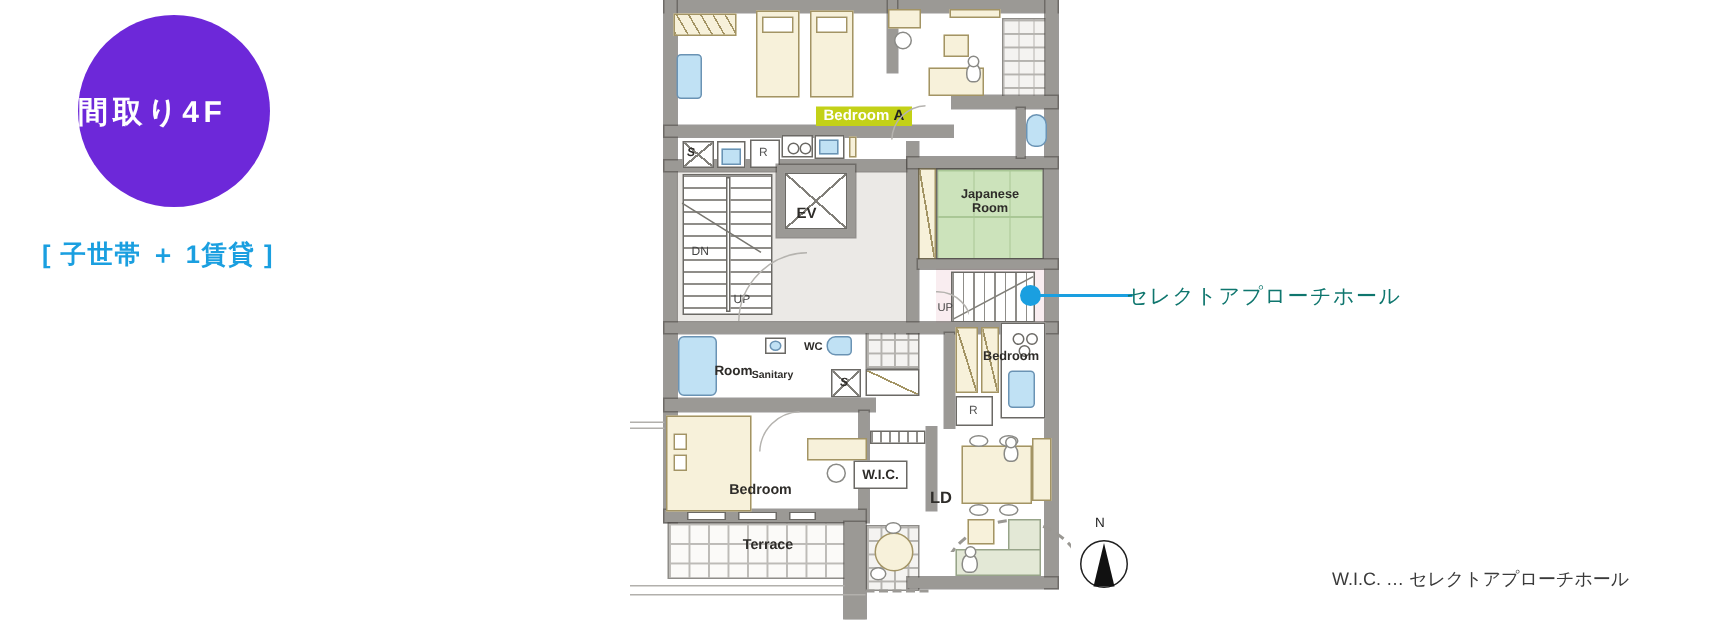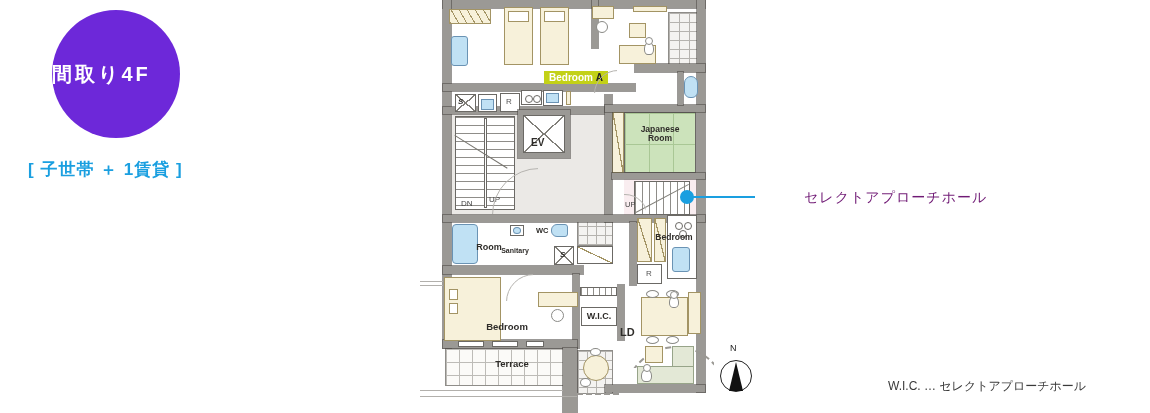--- a/index.html
+++ b/index.html
@@ -131,21 +131,21 @@
     <span class="burner" style="left:3px;top:4px;"></span>
       <span class="burner" style="left:11px;top:4px;"></span>
   </div>
   <div class="abs box" style="left:543px;top:90px;width:20px;height:16px;"></div>
   <div class="abs bluefix" style="left:546px;top:93px;width:13px;height:10px;"></div>
   <div class="abs cream" style="left:566px;top:91px;width:5px;height:14px;"></div>
 
   <div class="abs treads" style="left:455px;top:116px;width:60px;height:94px;"></div>
   <div class="abs box" style="left:484px;top:118px;width:3px;height:90px;"></div>
   <div class="abs" style="left:455px;top:135px;width:62px;height:1px;background:#77756f;transform:rotate(32deg);transform-origin:left top;"></div>
-  <div class="abs lbl" style="left:461px;top:164px;font-size:8px;font-weight:normal;color:#444;margin-top:36px;">DN</div>
+  <div class="abs lbl" style="left:461px;top:164px;font-size:8px;font-weight:normal;color:#444;">DN</div>
   <div class="abs lbl" style="left:489px;top:196px;font-size:8px;font-weight:normal;color:#444;">UP</div>
   <div class="abs" style="left:518px;top:110px;width:52px;height:48px;background:#9b9995;box-shadow:0 0 0 1px rgba(72,70,66,.55);">
     <div class="abs box xdiag" style="left:5px;top:5px;width:42px;height:38px;"></div>
     <div class="abs lbl" style="left:13px;top:28px;font-size:10px;text-align:center;">EV</div>
   </div>
 
   <div class="abs lbl" style="left:624px;top:125px;width:72px;font-size:8.5px;">
     <div>Japanese</div>
     <div>Room</div>
   </div>
@@ -175,21 +175,21 @@
   <div class="abs bluefix" style="left:672px;top:247px;width:18px;height:25px;border-radius:3px;"></div>
   <div class="abs lbl" style="left:645px;top:233px;width:58px;font-size:8.5px;z-index:5;">Bedroom</div>
 
   <div class="abs cream" style="left:444px;top:277px;width:57px;height:64px;"></div>
   <div class="abs box" style="left:449px;top:289px;width:9px;height:11px;border-color:#a39464;"></div>
   <div class="abs box" style="left:449px;top:303px;width:9px;height:11px;border-color:#a39464;"></div>
   <div class="abs lbl" style="left:472px;top:302px;width:70px;font-size:9.5px;z-index:5;margin-top:20px;">Bedroom</div>
   <div class="abs cream" style="left:538px;top:292px;width:40px;height:15px;"></div>
   <div class="abs box circle" style="left:551px;top:309px;width:13px;height:13px;border-color:#8a8a86;"></div>
   <div class="abs ticks" style="left:580px;top:287px;width:37px;height:9px;"></div>
-  <div class="abs box lbl" style="left:581px;top:307px;width:36px;height:19px;font-size:9px;line-height:17px;">
+  <div class="abs box lbl" style="left:569px;top:307px;width:36px;height:19px;font-size:9px;line-height:17px;">
     <span>W.I.C.</span>
   </div>
 
   <div class="abs lbl" style="left:487px;top:359px;width:50px;font-size:9.5px;">Terrace</div>
   <div class="abs cream circle" style="left:583px;top:355px;width:26px;height:26px;"></div>
   <div class="abs box circle" style="left:590px;top:348px;width:11px;height:8px;border-color:#8a8a86;"></div>
   <div class="abs box circle" style="left:580px;top:378px;width:11px;height:9px;border-color:#8a8a86;"></div>
   <div class="abs dash" style="left:577px;top:393px;width:42px;height:0;"></div>
 
   <div class="abs cream" style="left:641px;top:297px;width:47px;height:39px;"></div>
@@ -222,21 +222,21 @@
   </div>
 
   <div class="abs thinline" style="left:420px;top:281px;width:23px;height:1px;"></div>
   <div class="abs thinline" style="left:420px;top:285px;width:23px;height:1px;"></div>
   <div class="abs thinline" style="left:420px;top:390px;width:143px;height:1px;"></div>
   <div class="abs thinline" style="left:420px;top:396px;width:157px;height:1px;"></div>
 </div>
 
 <div class="abs callout-dot" style="left:680px;top:190px;width:14px;height:14px;"></div>
 <div class="abs callout-line" style="left:691px;top:196px;width:64px;height:2px;"></div>
-<div class="abs" style="left:804px;top:189px;font-size:14px;color:#701a75;letter-spacing:1px;">セレクトアプローチホール</div>
+<div class="abs" style="left:751px;top:189px;font-size:14px;color:#0f766e;letter-spacing:1px;">セレクトアプローチホール</div>
 
 <div class="abs" style="left:716px;top:344px;width:40px;height:52px;">
   <div class="abs lbl" style="left:14px;top:0;font-size:9px;font-weight:normal;color:#222;">N</div>
   <div class="abs circle" style="left:4px;top:16px;width:32px;height:32px;border:1.5px solid #222;"></div>
   <div class="abs needle" style="left:13px;top:18px;"></div>
 </div>
 
 <div class="abs" style="left:888px;top:378px;font-size:12px;color:#3a3a3a;">W.I.C. … セレクトアプローチホール</div>
 
 </body></html>

